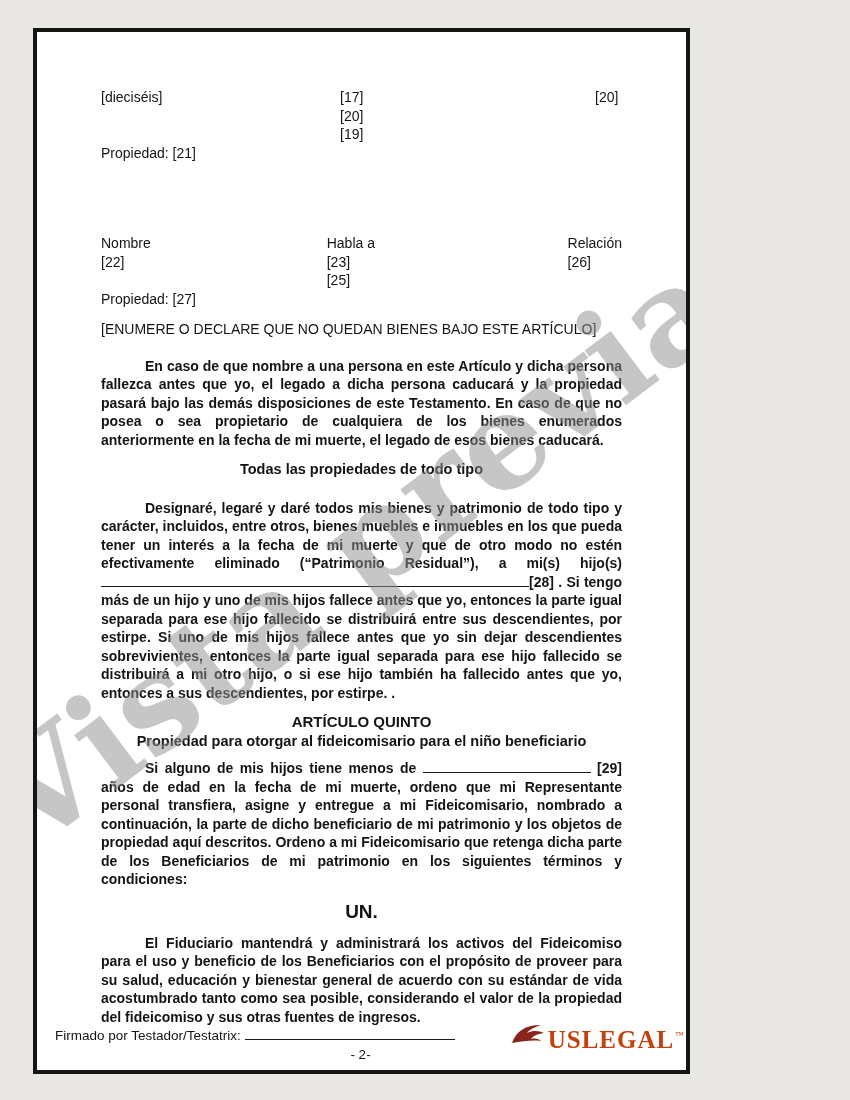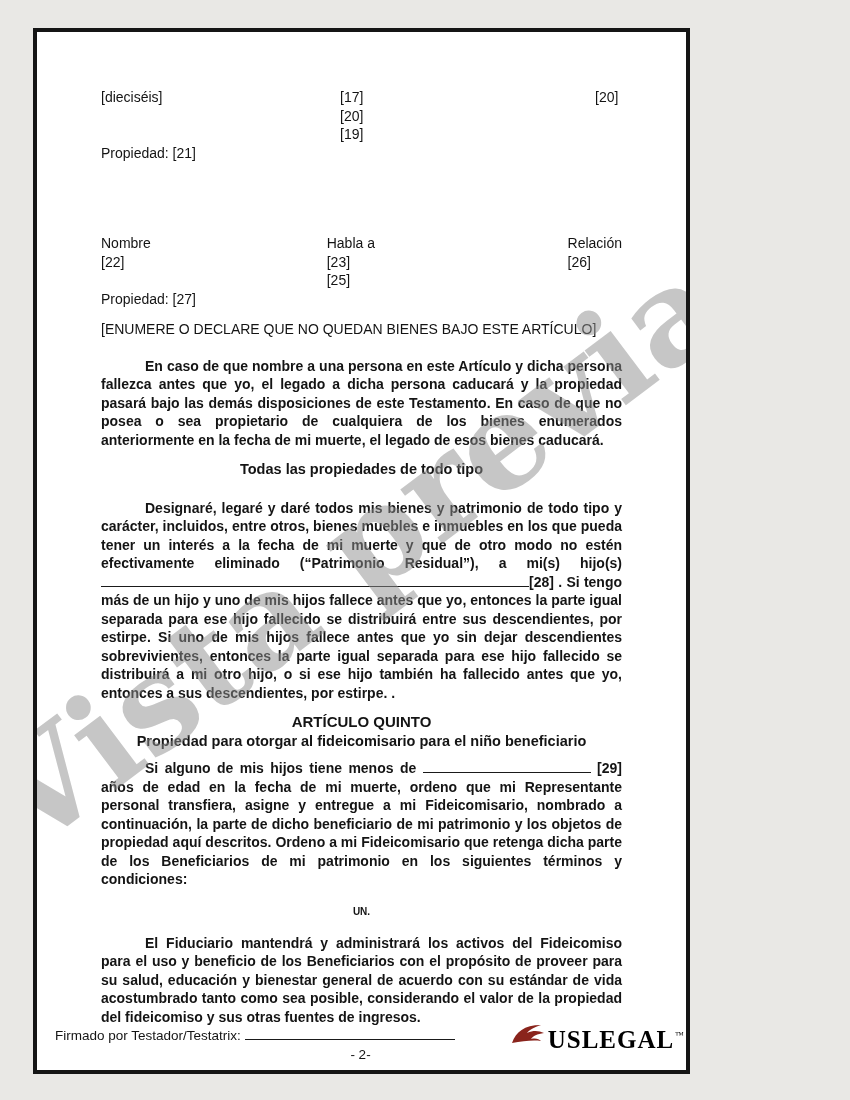--- a/index.html
+++ b/index.html
@@ -37,21 +37,21 @@
   .para1{margin-top:18px;}
   .heading{
     text-align:center;font-weight:bold;
   }
   .heading .h-title{font-size:15px;line-height:19.5px;}
   .heading .h-sub{font-size:14.5px;line-height:19.5px;}
   .heading-cuarto{margin-top:11px;}
   .para2{margin-top:19px;}
   .heading-quinto{margin-top:10px;}
   .para3{margin-top:8px;}
-  .un-heading{margin-top:13px;text-align:center;font-weight:bold;font-size:10px;line-height:19px;}
+  .un-heading{margin-top:13px;text-align:center;font-weight:bold;font-size:19px;line-height:19px;}
   .para4{margin-top:13px;}
   .blank{
     display:inline-block;height:13px;
     border-bottom:1px solid #1a1a1a;
   }
   .b28{width:428px;}
   .b29{width:168px;}
   .bsig{width:210px;vertical-align:baseline;height:13px;}
   .watermark{
     position:absolute;left:50%;top:50%;
@@ -69,21 +69,21 @@
   .footer{
     position:absolute;left:18px;right:20px;bottom:8px;z-index:2;
   }
   .sig-row{font-size:13.5px;}
   .page-num{
     text-align:center;font-size:13.5px;margin-top:4px;
   }
   .logo{
     position:absolute;right:2px;bottom:18px;
     display:flex;align-items:flex-end;
-    color:#000000;
+    color:#c2410c;
   }
   .logo-eagle{margin-right:3px;margin-bottom:3px;}
   .logo-text{
     font-family:"Liberation Serif", serif;
     font-weight:bold;font-size:25px;line-height:25px;
     letter-spacing:1px;
   }
   .logo-tm{
     font-family:"Liberation Serif", serif;
     font-size:9px;vertical-align:top;line-height:9px;

